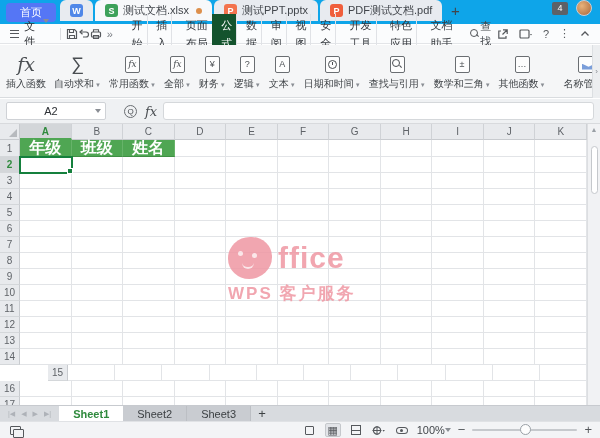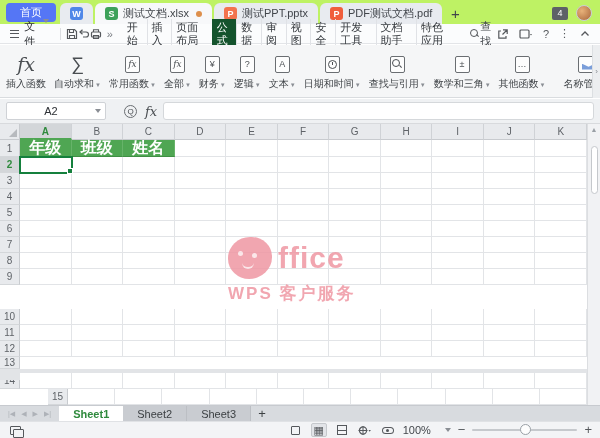--- a/index.html
+++ b/index.html
@@ -3,21 +3,21 @@
 <meta charset="utf-8">
 <style>
   * { margin:0; padding:0; box-sizing:border-box; }
   html,body { width:600px; height:438px; overflow:hidden;
     font-family:"Liberation Sans","DejaVu Sans",sans-serif; font-size:11px; color:#3c4043;
     background:#fff; }
   .app { position:relative; width:600px; height:438px; background:#fff; }
 
   
   .tabbar { position:absolute; left:0; top:0; width:600px; height:24px;
-    background:#bef264; display:flex; align-items:flex-end; }
+    background:#0ea5e9; display:flex; align-items:flex-start; }
   .home-tab { margin:3px 4px 2px 6px; height:19px; padding:0 14px; background:#5576f5;
     color:#fff; border-radius:4px; display:flex; align-items:center; font-size:11px; }
   .doc-tab { height:21px; margin-right:2px; padding:0 10px; display:flex; align-items:center;
     gap:5px; background:#e8ebf0; border-radius:6px 6px 0 0; color:#41454b; font-size:11px;
     max-width:150px; white-space:nowrap; }
   .doc-tab.active { background:#f7f8fa; }
   .ficon { width:13px; height:13px; border-radius:3px; color:#fff; font-size:9px;
     font-weight:bold; display:flex; align-items:center; justify-content:center; }
   .dot { width:6px; height:6px; border-radius:50%; background:#dd8f4c; margin-left:2px; }
   .newtab { width:22px; height:21px; display:flex; align-items:center; justify-content:center;
@@ -37,21 +37,21 @@
   .hamburger::after { content:""; position:absolute; left:0; top:2.2px; width:100%;
     height:1.5px; background:#55585c; }
   .file-btn { display:flex; align-items:flex-start; gap:3px; color:#2d3035; padding-right:6px; }
   .caret-down { width:0; height:0; border-left:3.5px solid transparent;
     border-right:3.5px solid transparent; border-top:4px solid #8a8e94; }
   .vsep { width:1px; height:12px; background:#dcdee2; margin:0 5px; }
   .qa-icon { width:16px; height:14px; display:flex; align-items:center; justify-content:center;
     color:#55585c; }
   .more-chev { color:#7a7e84; font-size:11px; padding:0 4px; }
   .menu-items { display:flex; align-items:center; margin-left:6px; }
-  .menu-item { padding:2px 4px; color:#33373c; border-left:1px solid #e0e2e6; line-height:13px;}
+  .menu-item { padding:2px 4px; color:#33373c; border-left:1px solid #e0e2e6; line-height:18px;text-align:right;}
   .menu-item:first-child { border-left:none; }
   .menu-item.active { background:#14532d; color:#fff; border-left-color:transparent; }
   .menu-search { display:flex; align-items:center; gap:3px; margin-left:14px; color:#42464b; }
   .mag { position:relative; width:9px; height:9px; }
   .mag::before { content:""; position:absolute; left:0; top:0; width:6px; height:6px;
     border:1.2px solid #55585c; border-radius:50%; }
   .mag::after { content:""; position:absolute; left:6px; top:6px; width:3px; height:1.2px;
     background:#55585c; transform:rotate(45deg); }
   .menubar-right { margin-left:auto; display:flex; align-items:center; gap:10px;
     padding-right:10px; color:#55585c; }
@@ -179,21 +179,21 @@
   .expand-icon { width:9px; height:9px; border:1.2px solid #55585c; border-radius:1px;
     position:relative; background:
       linear-gradient(45deg,transparent 44%,#f3f4f6 44%,#f3f4f6 56%,transparent 56%); }
   .pgbrk-icon { width:10px; height:10px; border:1.2px solid #55585c; position:relative; }
   .pgbrk-icon::after { content:""; position:absolute; left:-1px; right:-1px; top:3.5px;
     height:1.2px; background:#55585c; }
   .eye-icon { width:12px; height:7px; border:1.2px solid #55585c;
     border-radius:60% 60% 60% 60% / 100% 100% 100% 100%; position:relative; }
   .eye-icon::after { content:""; position:absolute; left:3.6px; top:1.4px; width:3px;
     height:3px; border-radius:50%; background:#55585c; }
-  .zoomlbl { display:flex; align-items:center; gap:14px; color:#42464b; }
+  .zoomlbl { display:flex; align-items:center; gap:0; color:#42464b; }
   .ztrack { position:relative; width:105px; height:2px; background:#c6c9cd; border-radius:1px;}
   .zthumb { position:absolute; top:-5px; width:11px; height:11px; border-radius:50%;
     background:#fdfdfd; border:1px solid #9aa0a6; }
   .zsign { font-size:13px; color:#55585c; line-height:10px; }
   svg { display:block; }
 </style>
 </head>
 <body>
 
 <div class="app">
@@ -254,22 +254,22 @@
     <div class="menu-items" id="menu-items">
         <div class="menu-item">开始</div>
         <div class="menu-item">插入</div>
         <div class="menu-item">页面布局</div>
         <div class="menu-item active">公式</div>
         <div class="menu-item">数据</div>
         <div class="menu-item">审阅</div>
         <div class="menu-item">视图</div>
         <div class="menu-item">安全</div>
         <div class="menu-item">开发工具</div>
+        <div class="menu-item">特色应用</div>
         <div class="menu-item">文档助手</div>
-        <div class="menu-item">特色应用</div>
       </div>
     <span class="menu-search">
       <span class="mag"></span>
       <span>查找</span>
     </span>
     <div class="menubar-right">
       <span>
         <svg width="12" height="12" viewBox="0 0 12 12">
             <path d="M4 3H1.8v7.2H9V8" fill="none" stroke="#55585c" stroke-width="1.2"></path>
             <path d="M6 1.8h4.2V6M10 2 5.5 6.5" fill="none" stroke="#55585c" stroke-width="1.2"></path>
@@ -553,21 +553,21 @@
         <div class="cell"></div>
         <div class="cell"></div>
         <div class="cell"></div>
         <div class="cell"></div>
         <div class="cell"></div>
         <div class="cell"></div>
         <div class="cell"></div>
         <div class="cell"></div>
         <div class="cell"></div>
       </div>
-      <div class="grow" style="height: 16px; margin-top: 24px;">
+      <div class="grow" style="height: 16px;">
         <div class="rowh">10</div>
         <div class="cell"></div>
         <div class="cell"></div>
         <div class="cell"></div>
         <div class="cell"></div>
         <div class="cell"></div>
         <div class="cell"></div>
         <div class="cell"></div>
         <div class="cell"></div>
         <div class="cell"></div>
@@ -595,21 +595,21 @@
         <div class="cell"></div>
         <div class="cell"></div>
         <div class="cell"></div>
         <div class="cell"></div>
         <div class="cell"></div>
         <div class="cell"></div>
         <div class="cell"></div>
         <div class="cell"></div>
         <div class="cell"></div>
       </div>
-      <div class="grow" style="height: 16px; flex-direction: column;">
+      <div class="grow" style="height: 16px;">
         <div class="rowh">13</div>
         <div class="cell"></div>
         <div class="cell"></div>
         <div class="cell"></div>
         <div class="cell"></div>
         <div class="cell"></div>
         <div class="cell"></div>
         <div class="cell"></div>
         <div class="cell"></div>
         <div class="cell"></div>

